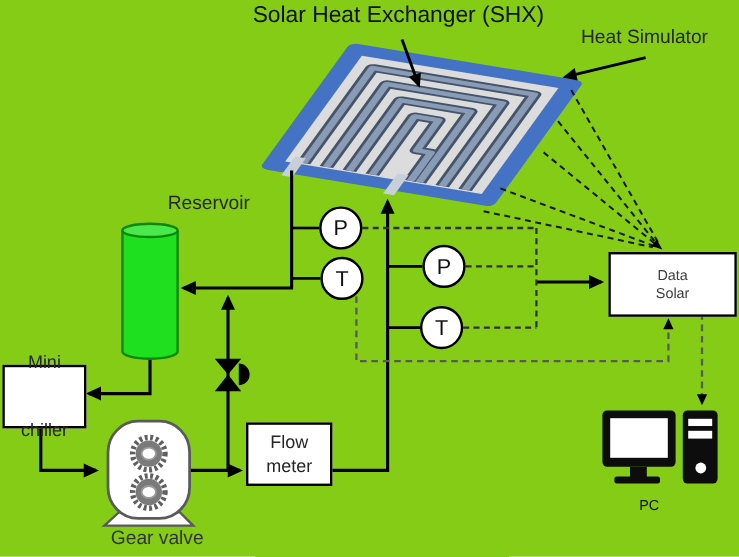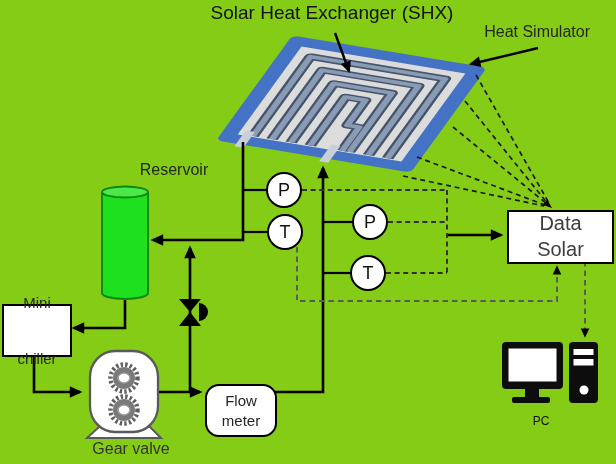--- a/index.html
+++ b/index.html
@@ -19,22 +19,22 @@
     font-size:18px;color:#111;z-index:5;
   }
   svg{position:absolute;left:0;top:0;}
   #title{left:210px;top:2px;width:244px;text-align:center;font-size:19px;color:#111;}
   #heat-sim{left:460px;top:23px;width:130px;text-align:right;font-size:16px;}
   #reservoir-lbl{left:84px;top:161px;width:84px;text-align:center;font-size:16px;margin-left:48px;}
   #regvalve-lbl{left:222px;top:299px;font-size:16px;line-height:1.22;color:#333;}
   #gearpump-lbl{left:84px;top:440px;width:94px;text-align:center;font-size:16px;color:#333;}
   #pc-lbl{left:518px;top:414px;width:46px;text-align:center;font-size:12px;color:#111;}
   #mini-chiller{left:2px;top:304px;width:66px;height:49px;gap:36px;}
-  #flow-meter{left:205px;top:384px;width:68px;height:49px;border-radius:14px;}
-  #data-logger{left:507px;top:210px;width:103px;height:50px;font-size:20px;color:#3d3d3d;}
+  #flow-meter{left:205px;top:352px;width:68px;height:49px;}
+  #data-logger{left:507px;top:210px;width:103px;height:50px;font-size:12px;color:#3d3d3d;}
 </style>
 </head>
 <body>
 
 <div id="stage">
 
   <svg width="616" height="464" viewBox="0 0 616 464">
     <defs>
       <marker id="ah" viewBox="0 0 6 6" markerWidth="5.6" markerHeight="5.6" refX="4.4" refY="2.6" orient="auto" markerUnits="strokeWidth">
         <path d="M0.2,0.2 L5.4,2.6 L0.2,5 Z" fill="#000"></path>

